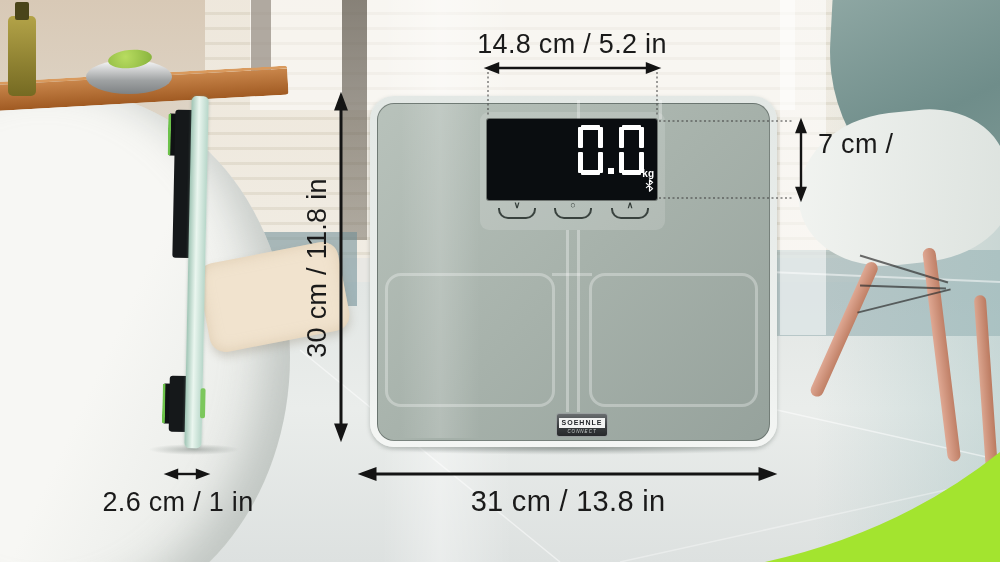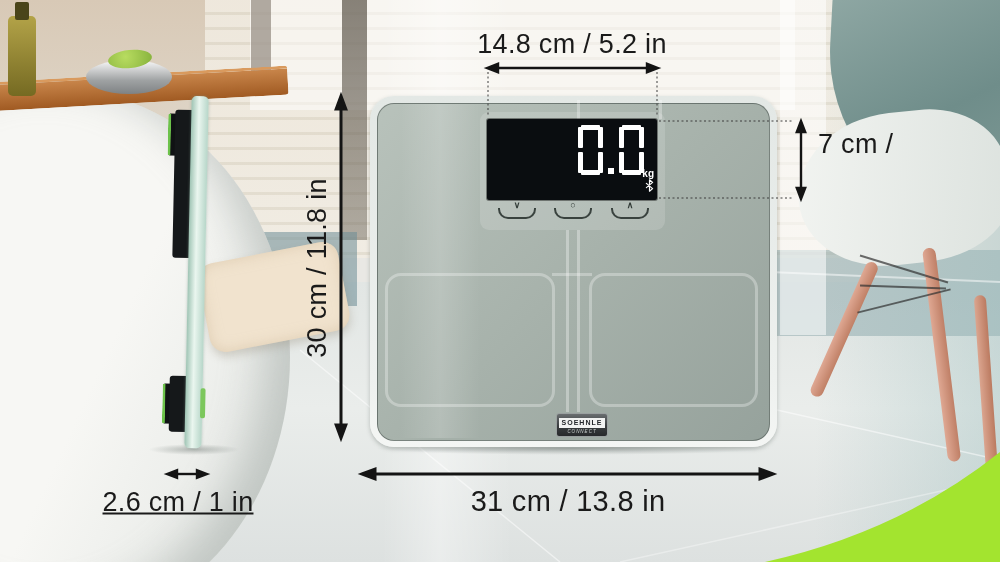--- a/index.html
+++ b/index.html
@@ -115,21 +115,21 @@
   .badge-sub{position:absolute;left:0;right:0;top:15px;text-align:center;
         font-size:4.5px;letter-spacing:1px;color:#c6cbca;font-style:italic;}
   .fs-shadow{left:374px;top:442px;width:398px;height:13px;}
   
   .anno-svg{left:0;top:0;width:1000px;height:562px;pointer-events:none;}
   .dim-label{position:absolute;color:#1a1a1a;white-space:nowrap;letter-spacing:.3px;}
   .lbl-top{left:572px;top:44px;transform:translate(-50%,-50%);font-size:27px;}
   .lbl-right{left:818px;top:129px;font-size:27px;line-height:30px;}
   .lbl-left{left:317px;top:268px;transform:translate(-50%,-50%) rotate(-90deg);font-size:27px;}
   .lbl-bottom{left:568px;top:501px;transform:translate(-50%,-50%);font-size:29px;}
-  .lbl-depth{left:178px;top:502px;transform:translate(-50%,-50%);font-size:27px;text-decoration:underline;}
+  .lbl-depth{left:178px;top:502px;transform:translate(-50%,-50%);font-size:27px;}
 </style>
 </head>
 <body>
 
 <div class="stage">
 
   <div class="abs wall"></div>
   <div class="abs planks"></div>
   <div class="abs topwash"></div>
   <div class="abs post-a"></div>

